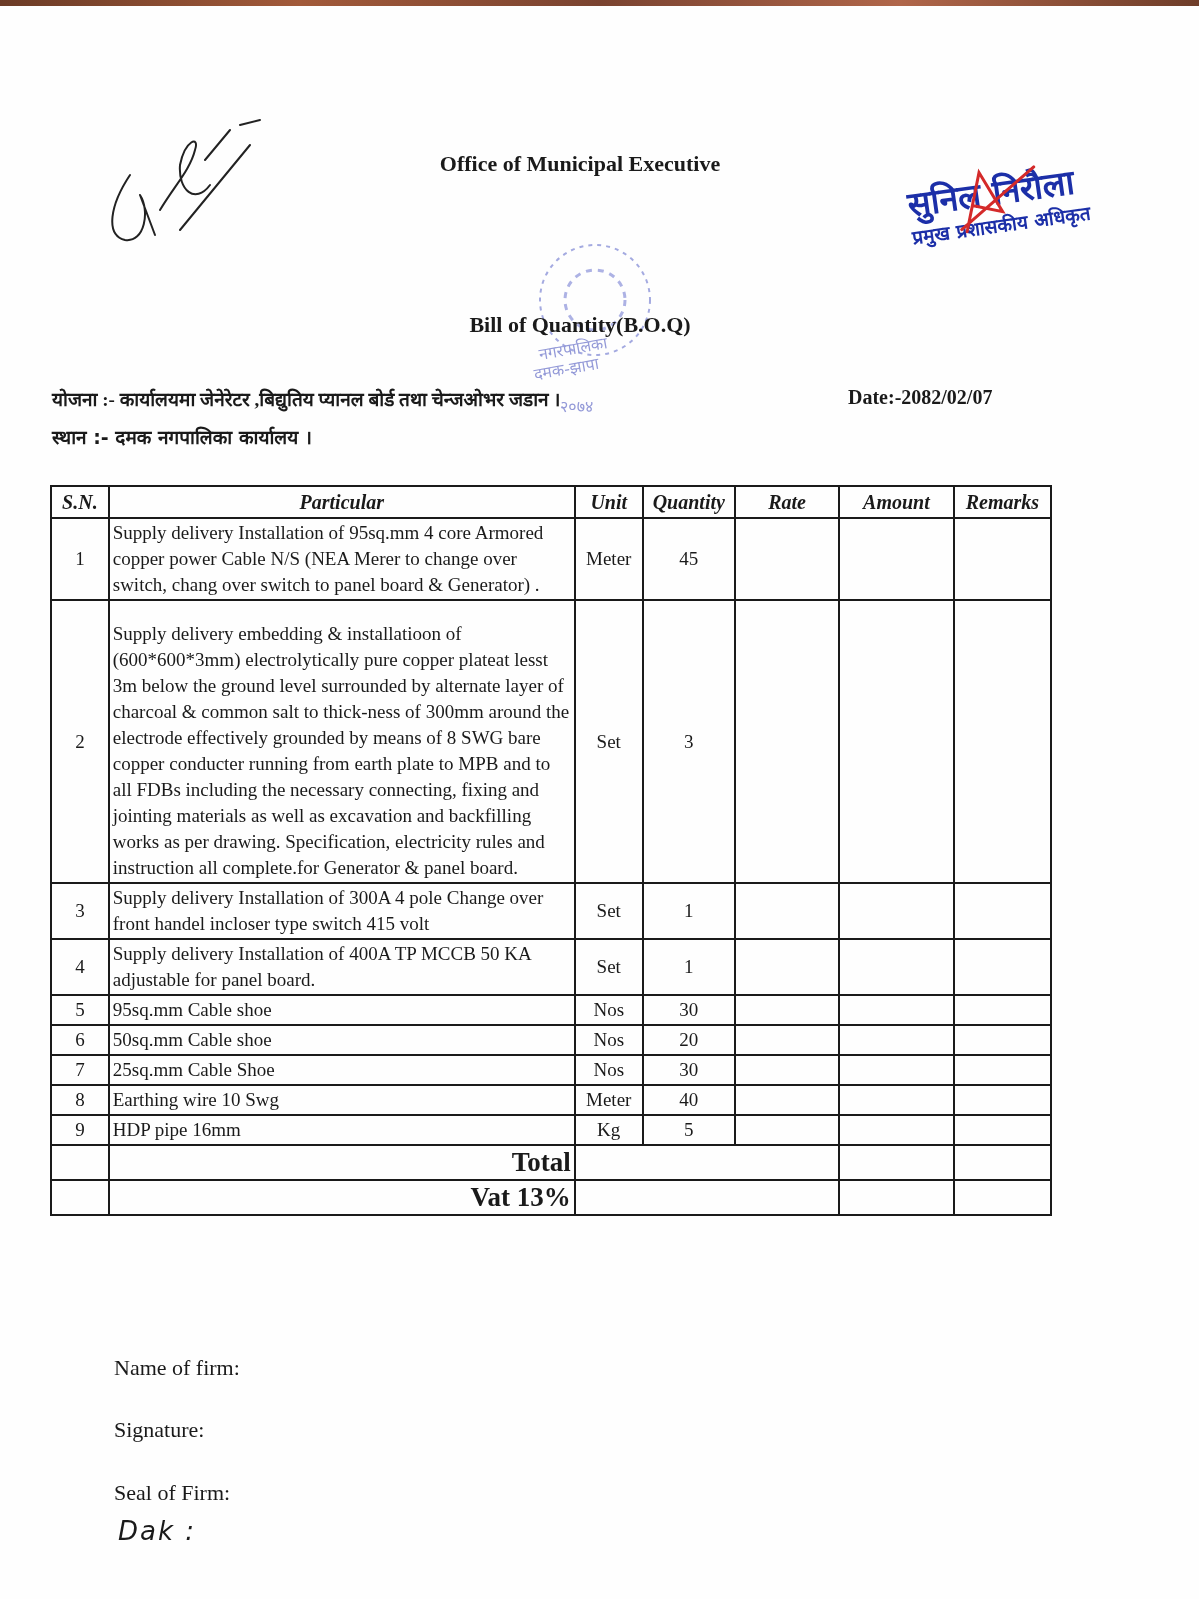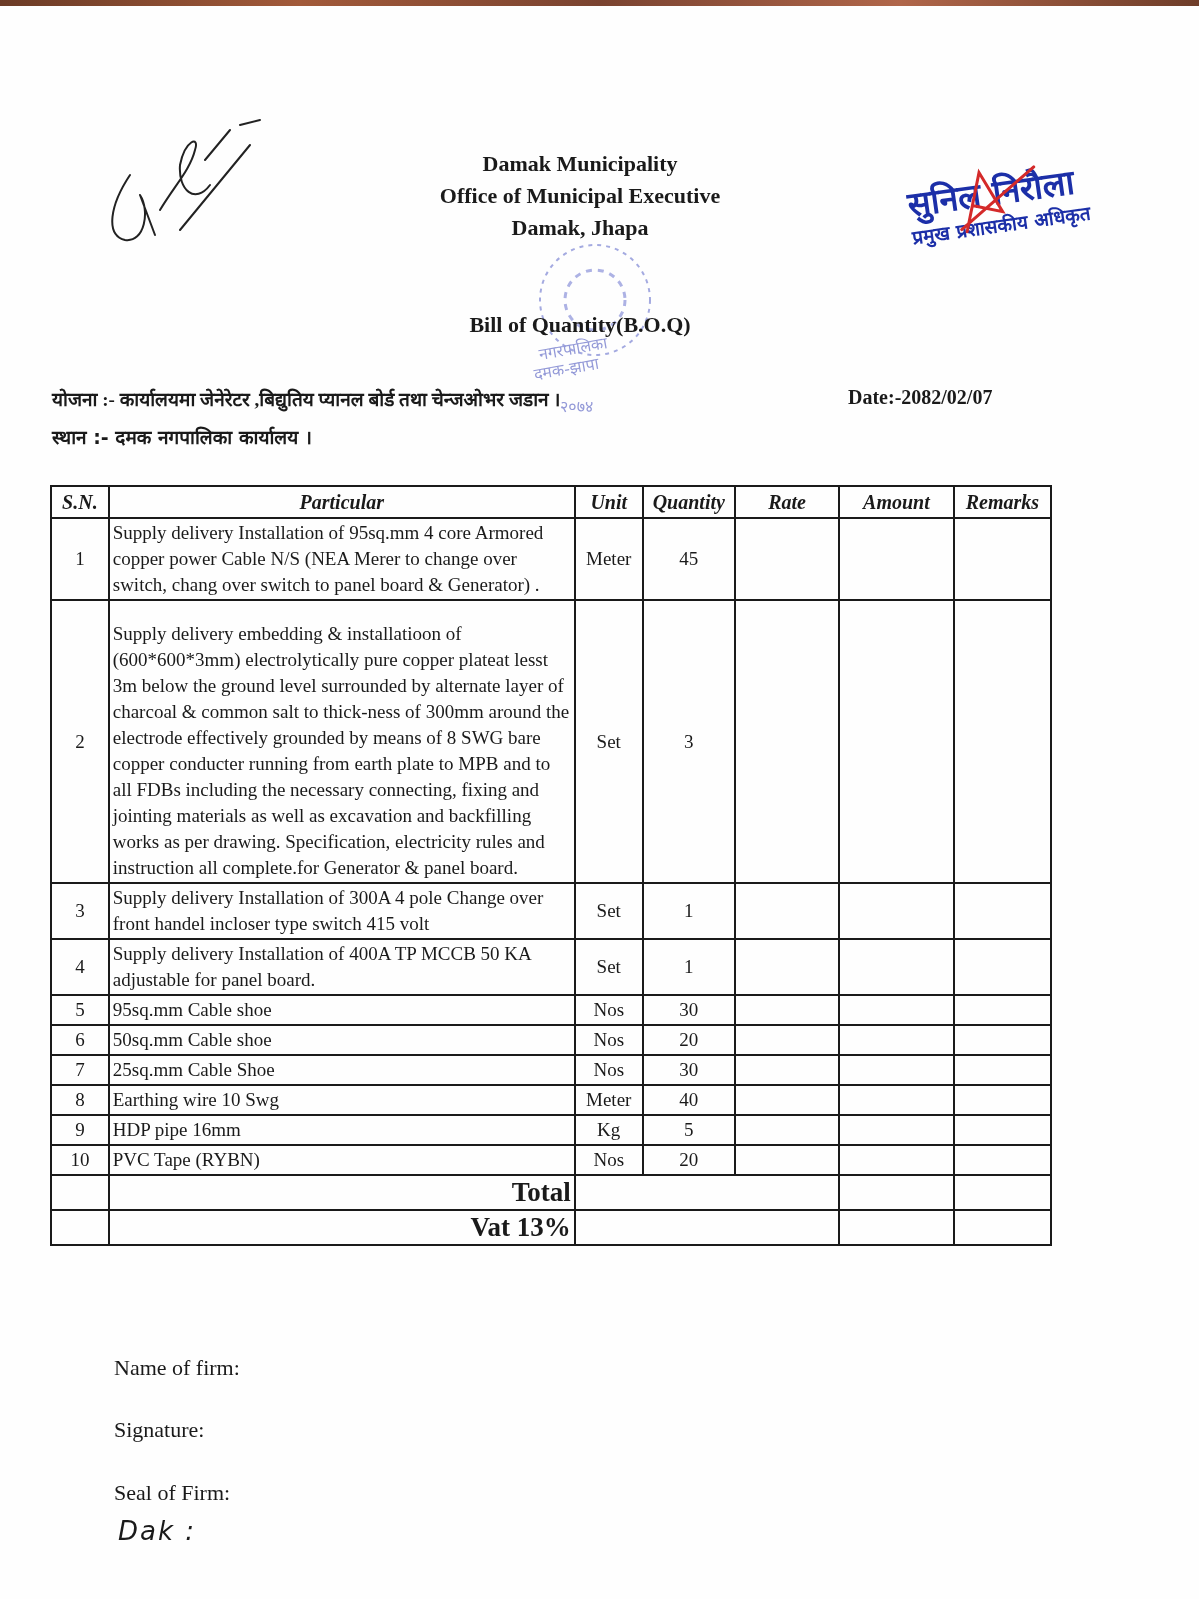--- a/index.html
+++ b/index.html
@@ -47,23 +47,21 @@
 
 <svg class="seal" viewBox="0 0 170 180">
   <circle cx="85" cy="60" r="55" stroke="#5b66c9" stroke-width="2" fill="none" stroke-dasharray="4 5"></circle>
   <circle cx="85" cy="60" r="30" stroke="#6c75d0" stroke-width="3" fill="none" stroke-dasharray="6 6"></circle>
   <text x="30" y="120" fill="#3c47b8" font-size="16" font-family="DejaVu Sans, sans-serif" transform="rotate(-10 30 120)">नगरपालिका</text>
   <text x="25" y="140" fill="#3c47b8" font-size="16" font-family="DejaVu Sans, sans-serif" transform="rotate(-10 25 140)">दमक-झापा</text>
   <text x="50" y="172" fill="#3c47b8" font-size="16" font-family="DejaVu Sans, sans-serif">२०७४</text>
 </svg>
 
 <div class="header">
-  <div>Damak Municipality</div>
   <div>Office of Municipal Executive</div>
-  <div>Damak, Jhapa</div>
 </div>
 <div class="boq-title">Bill of Quantity(B.O.Q)</div>
 
 <div class="stamp-right">
   <svg width="90" height="70" viewBox="0 0 90 70">
     <path d="M10 65 L30 8 L48 50 L20 40 M5 62 L85 10" stroke="#d42a2a" stroke-width="3" fill="none" stroke-linecap="round"></path>
   </svg>
   <div class="name">सुनिल निरौला</div>
   <div class="title">प्रमुख प्रशासकीय अधिकृत</div>
 </div>
@@ -160,29 +158,20 @@
     <tr class="short">
       <td class="c-sn">9</td>
       <td class="c-part">HDP pipe 16mm</td>
       <td class="c-unit">Kg</td>
       <td class="c-qty">5</td>
       <td class="c-rate"></td>
       <td class="c-amt"></td>
       <td class="c-rem"></td>
     </tr>
     <tr class="short">
-      <td class="c-sn">10</td>
-      <td class="c-part">PVC Tape (RYBN)</td>
-      <td class="c-unit">Nos</td>
-      <td class="c-qty">20</td>
-      <td class="c-rate"></td>
-      <td class="c-amt"></td>
-      <td class="c-rem"></td>
-    </tr>
-    <tr class="short">
       <td class="c-sn"></td>
       <td class="sumlabel">Total</td>
       <td colspan="3"></td>
       <td class="c-amt"></td>
       <td class="c-rem"></td>
     </tr>
     <tr class="short">
       <td class="c-sn"></td>
       <td class="sumlabel">Vat 13%</td>
       <td colspan="3"></td>

